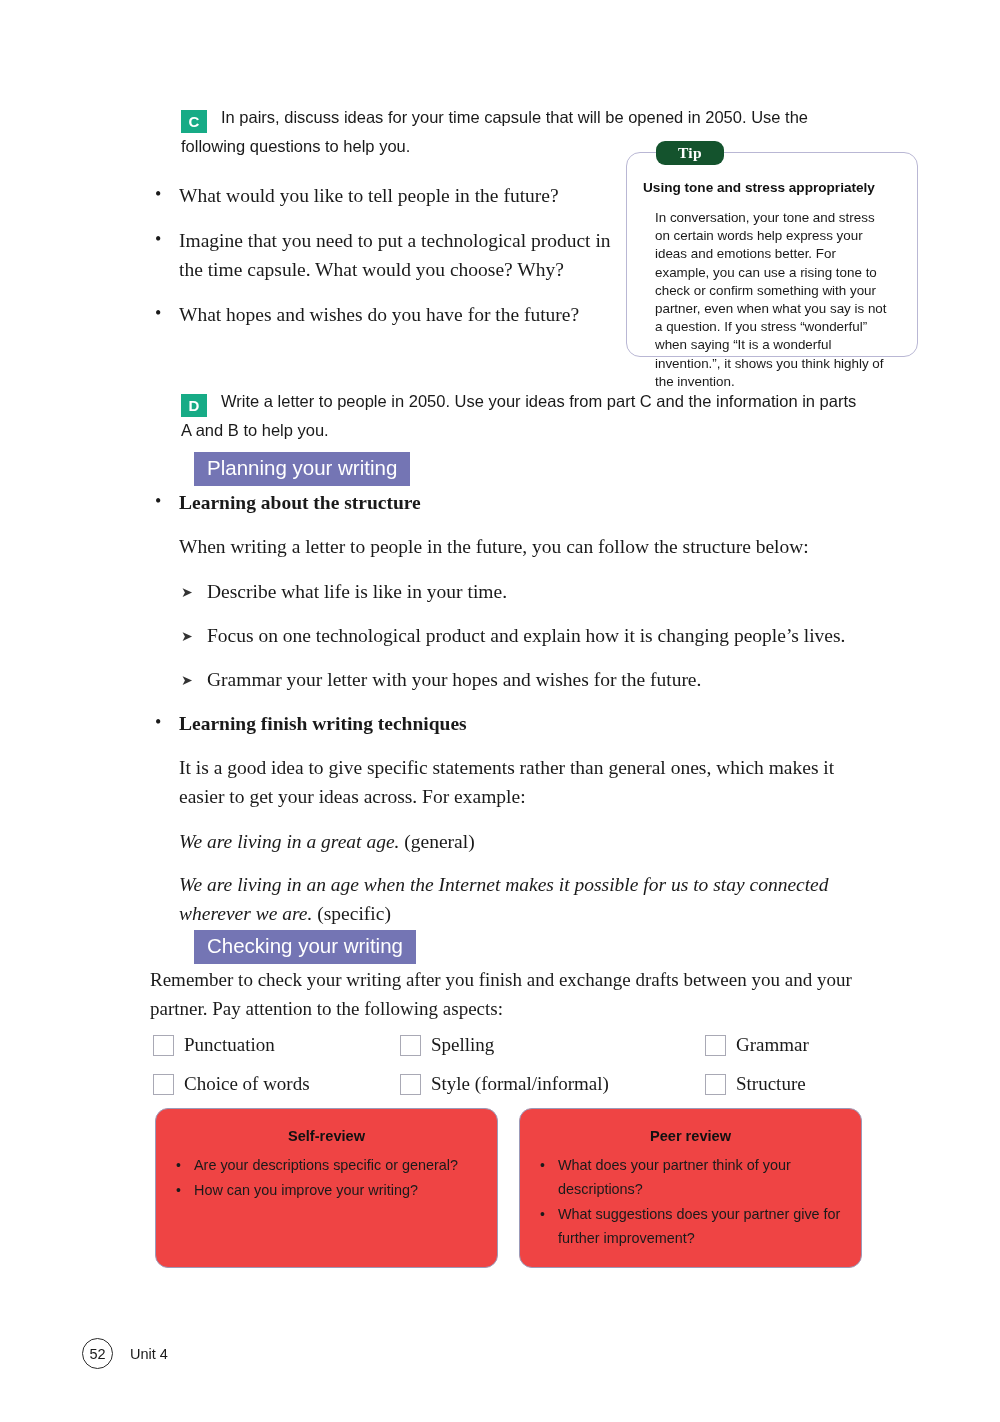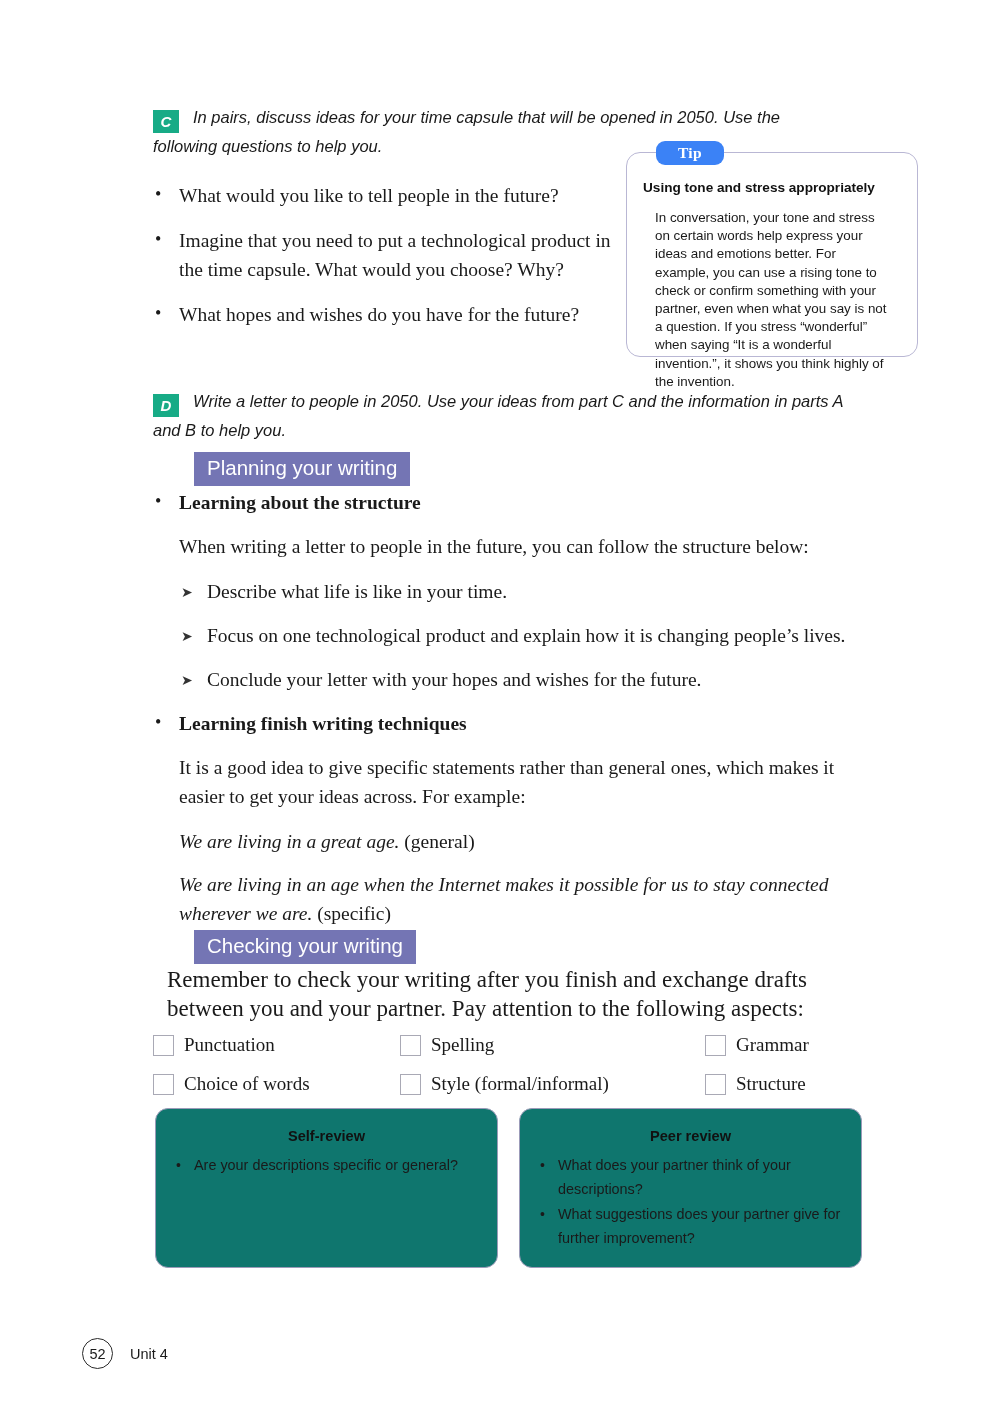--- a/index.html
+++ b/index.html
@@ -34,24 +34,24 @@
     font-weight: bold;
     font-size: 15px;
     line-height: 23px;
     text-align: center;
     vertical-align: -4px;
     margin-right: 14px;
   }
 
   .instruction {
     font-family: "Liberation Sans", sans-serif;
-    font-style: italic;
     font-size: 16.5px;
     line-height: 26px;
     color: #1a1a1a;
+    margin-left: 28px;
   }
 
   
   .section-c {
     position: absolute;
     left: 153px;
     top: 104px;
     width: 660px;
   }
   .c-bullets {
@@ -85,21 +85,21 @@
     height: 205px;
     border: 1.4px solid #b9b7d4;
     border-radius: 14px;
     background: #ffffff;
     padding: 26px 16px 12px 16px;
   }
   .tip-label {
     position: absolute;
     left: 29px;
     top: -12px;
-    background: #3b82f6;
+    background: #14532d;
     color: #ffffff;
     font-family: "Liberation Serif", serif;
     font-weight: bold;
     font-size: 15.5px;
     line-height: 24px;
     padding: 0 22px;
     border-radius: 9px;
     letter-spacing: 0.3px;
   }
   .tip-heading {
@@ -200,24 +200,24 @@
     font-size: 19.5px;
     line-height: 29px;
     font-family: "Liberation Serif", serif;
     margin-bottom: 14px;
   }
   .example i { font-style: italic; }
 
   
   .checking-intro {
     position: absolute;
-    left: 167px;
+    left: 150px;
     top: 965px;
     width: 715px;
-    font-size: 23px;
+    font-size: 19px;
     line-height: 29px;
     font-family: "Liberation Serif", serif;
   }
   .check-grid {
     position: absolute;
     left: 153px;
     top: 1032px;
     width: 720px;
   }
   .check-row {
@@ -242,21 +242,21 @@
     margin-right: 10px;
     flex: 0 0 auto;
   }
 
   
   .review-box {
     position: absolute;
     top: 1108px;
     border: 1.4px solid #9b9ab8;
     border-radius: 13px;
-    background: #0f766e;
+    background: #ef4444;
     padding: 17px 16px 14px 16px;
     height: 160px;
   }
   .review-self { left: 155px; width: 343px; }
   .review-peer { left: 519px; width: 343px; }
   .review-title {
     font-family: "Liberation Sans", sans-serif;
     font-weight: bold;
     font-size: 14.6px;
     line-height: 20px;
@@ -343,21 +343,21 @@
   </div>
 
   <div class="bar-heading heading-planning">Planning your writing</div>
 
   <div class="planning-body">
     <div class="lvl1">Learning about the structure</div>
     <div class="para">When writing a letter to people in the future, you can follow the structure below:</div>
 
     <div class="arrow-item">Describe what life is like in your time.</div>
     <div class="arrow-item">Focus on one technological product and explain how it is changing people’s lives.</div>
-    <div class="arrow-item">Conclude your letter with your hopes and wishes for the future.</div>
+    <div class="arrow-item">Grammar your letter with your hopes and wishes for the future.</div>
 
     <div class="lvl1">Learning finish writing techniques</div>
     <div class="para">It is a good idea to give specific statements rather than general ones, which makes it easier to get your ideas across. For example:</div>
 
     <div class="example"><i>We are living in a great age.</i><span> (general)</span></div>
 
     <div class="example"><i>We are living in an age when the Internet makes it possible for us to stay connected wherever we are.</i><span> (specific)</span></div>
   </div>
 
   <div class="bar-heading heading-checking">Checking your writing</div>
@@ -392,20 +392,21 @@
         <span class="checkbox"></span>
         <span>Structure</span>
       </div>
     </div>
   </div>
 
   <div class="review-box review-self">
     <p class="review-title">Self-review</p>
     <ul class="review-list">
       <li>Are your descriptions specific or general?</li>
+      <li>How can you improve your writing?</li>
     </ul>
   </div>
 
   <div class="review-box review-peer">
     <p class="review-title">Peer review</p>
     <ul class="review-list">
       <li>What does your partner think of your descriptions?</li>
       <li>What suggestions does your partner give for further improvement?</li>
     </ul>
   </div>

